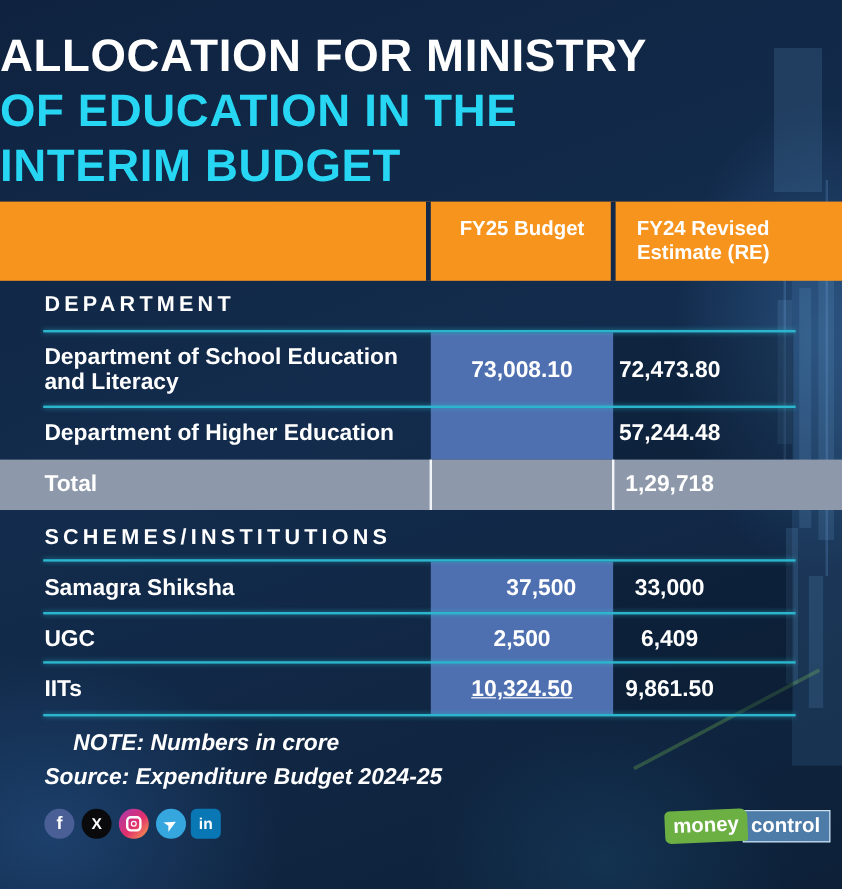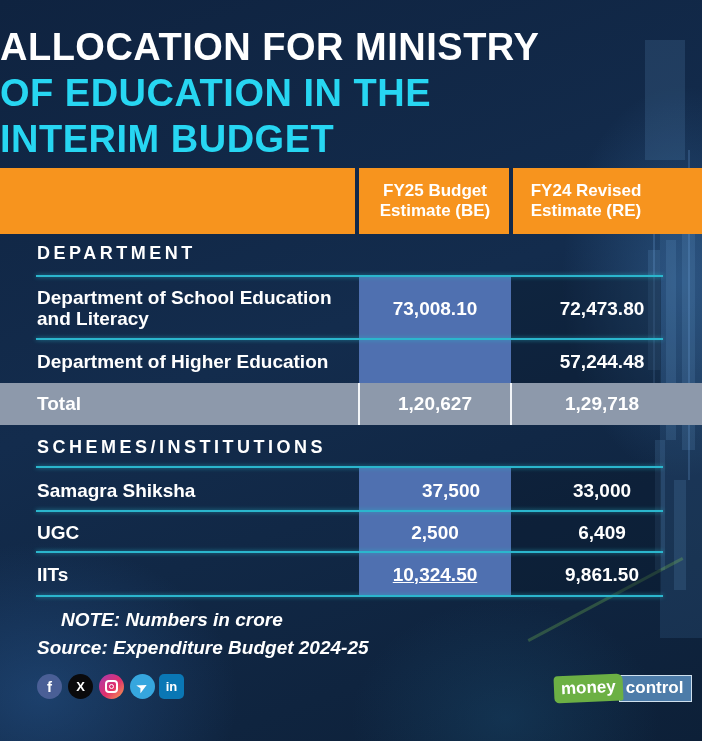--- a/index.html
+++ b/index.html
@@ -44,21 +44,21 @@
   
   .total-band { position:absolute; left:0; top:383px; width:702px; height:42px; background:#8d99ab; }
   .total-div { position:absolute; top:383px; width:2px; height:42px; background:#f2f5f8; }
 
   .sec-head { position:absolute; left:37px; color:#ffffff; font-weight:bold;
     font-size:18px; letter-spacing:3.5px; }
   .row-label { position:absolute; left:37px; width:320px; color:#ffffff;
     font-weight:bold; font-size:19px; line-height:21px; }
   .cell { position:absolute; color:#ffffff; font-weight:bold; font-size:19px; text-align:center; }
   .c2 { left:359px; width:152px; }
-  .c3 { left:527px; width:150px; }
+  .c3 { left:483px; width:150px; }
 
   .note { position:absolute; left:37px; color:#ffffff; font-weight:bold;
     font-style:italic; font-size:19px; }
 
   
   .icon-circle { position:absolute; top:674px; width:25px; height:25px; border-radius:50%;
     display:flex; align-items:center; justify-content:center; color:#fff; font-weight:bold; }
   .fb { left:37px; background:#4a5f96; font-size:15px; }
   .xx { left:68px; background:#0a0a0c; font-size:13px; }
   .ig { left:99px; background:linear-gradient(135deg,#a93ab0 0%,#e1306c 55%,#f7a34a 100%); }
@@ -98,21 +98,20 @@
     <div>ALLOCATION FOR MINISTRY</div>
     <div class="cyan-line">OF EDUCATION IN THE</div>
     <div class="cyan-line">INTERIM BUDGET</div>
   </div>
 
   <div class="orange-band"></div>
   <div class="band-div" style="left:355px;"></div>
   <div class="band-div" style="left:509px;"></div>
   <div class="col-head c2" style="left:359px; width:152px;">
     <div>FY25 Budget</div>
-    <div>Estimate (BE)</div>
   </div>
   <div class="col-head c3" style="left:511px; width:150px;">
     <div>FY24 Revised</div>
     <div>Estimate (RE)</div>
   </div>
 
   <div class="hl" style="top:277px; height:106px;"></div>
   <div class="hl" style="top:468px; height:128px;"></div>
   <div class="sh" style="top:277px; height:106px;"></div>
   <div class="sh" style="top:468px; height:128px;"></div>
@@ -126,21 +125,20 @@
 
   <div class="row-label" style="top:287px;">Department of School Education and Literacy</div>
   <div class="cell c2" style="top:298px;">73,008.10</div>
   <div class="cell c3" style="top:298px;">72,473.80</div>
   <div class="tline" style="top:338px;"></div>
 
   <div class="row-label" style="top:351px;">Department of Higher Education</div>
   <div class="cell c3" style="top:351px;">57,244.48</div>
 
   <div class="row-label" style="top:393px;">Total</div>
-  <div class="cell c2" style="top:393px;">1,20,627</div>
   <div class="cell c3" style="top:393px;">1,29,718</div>
 
   <div class="sec-head" style="top:437px;">SCHEMES/INSTITUTIONS</div>
   <div class="tline" style="top:466px;"></div>
 
   <div class="row-label" style="top:480px;">Samagra Shiksha</div>
   <div class="cell c2" style="top:480px;padding-left:32px;">37,500</div>
   <div class="cell c3" style="top:480px;">33,000</div>
   <div class="tline" style="top:510px;"></div>
 

